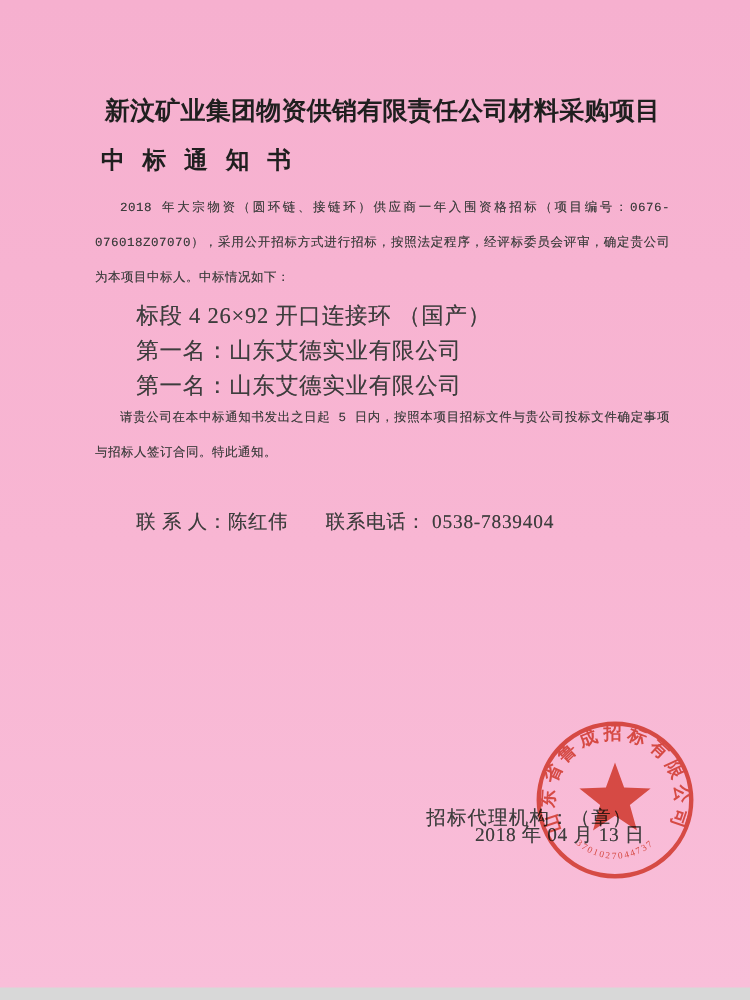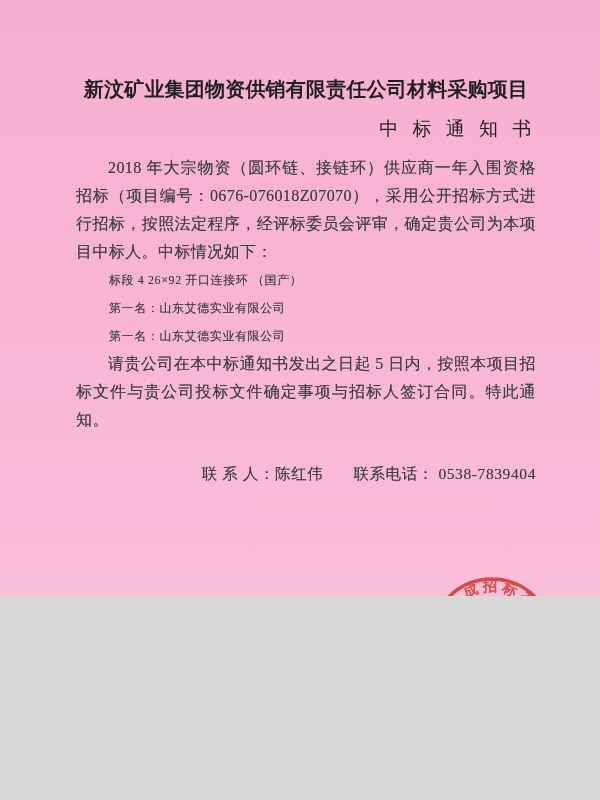--- a/index.html
+++ b/index.html
@@ -3,64 +3,64 @@
 <meta charset="utf-8">
 <style>
   html, body { margin: 0; padding: 0; }
   body {
     width: 600px; height: 800px;
     font-family: "Liberation Serif", "DejaVu Serif", serif;
     background: #d8d8d8;
   }
   .page {
     position: relative;
-    width: 600px; height: 596px;
+    width: 600px; height: 790px;
     box-sizing: border-box;
     padding: 76px 64px 0 76px;
     background: linear-gradient(180deg, #f6b0cf 0%, #f8b6d3 55%, #f9bed9 100%);
     color: #3d3d3d;
     overflow: hidden;
   }
   .title1 {
     margin: 0;
     font-size: 20px; line-height: 27px;
     font-weight: bold; color: #1f1f1f;
     text-align: center; letter-spacing: 0.2px;
   }
   .title2 {
     margin: 13px 0 0;
     font-size: 19px; line-height: 26px;
-    font-weight: normal; color: #1f1f1f;
-    text-align: right;
+    font-weight: bold; color: #1f1f1f;
+    text-align: left;
     letter-spacing: 0.25em; text-indent: 0.25em;
   }
   .addressee {
     margin-top: 8px;
     font-size: 16px; line-height: 22px;
     letter-spacing: 0.5px;
   }
   .para {
     margin: 0;
-    font-size: 16px; line-height: 28px;
+    font-size: 10px; line-height: 28px;
     text-align: justify;
     text-indent: 2em;
     letter-spacing: 0.4px;
+    font-family: Liberation Mono, monospace;
   }
   .para.p1 { margin-top: 12px; }
   .lot-line {
-    font-size: 12px; line-height: 28px;
+    font-size: 18px; line-height: 28px;
     padding-left: 33px;
     letter-spacing: 0.6px;
   }
   .contact {
     margin-top: 26px;
     font-size: 15.5px; line-height: 28px;
     padding-left: 33px;
     letter-spacing: 0.6px;
-    text-align: right;
   }
   .contact .gap { display: inline-block; width: 30px; }
   .sign-agency {
     position: absolute; left: 341px; top: 644px;
     font-size: 15.5px; letter-spacing: 1px;
   }
   .sign-date {
     position: absolute; left: 380px; top: 658px;
     font-size: 15.5px; letter-spacing: 0.5px;
   }

